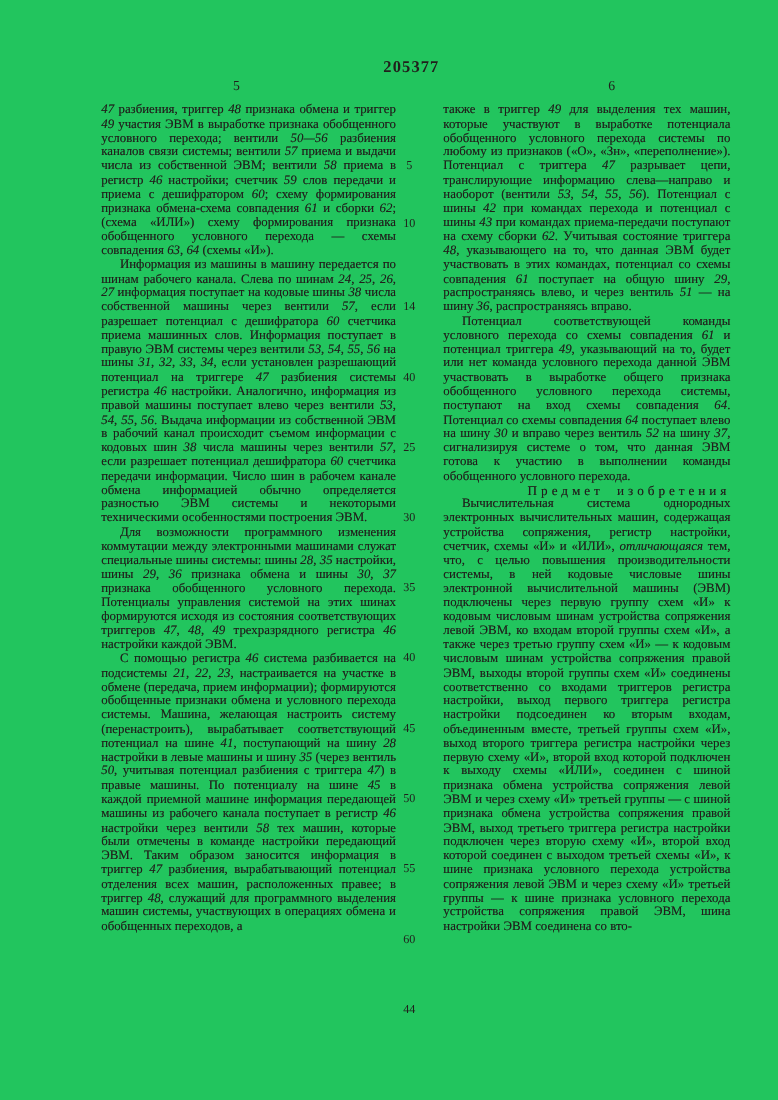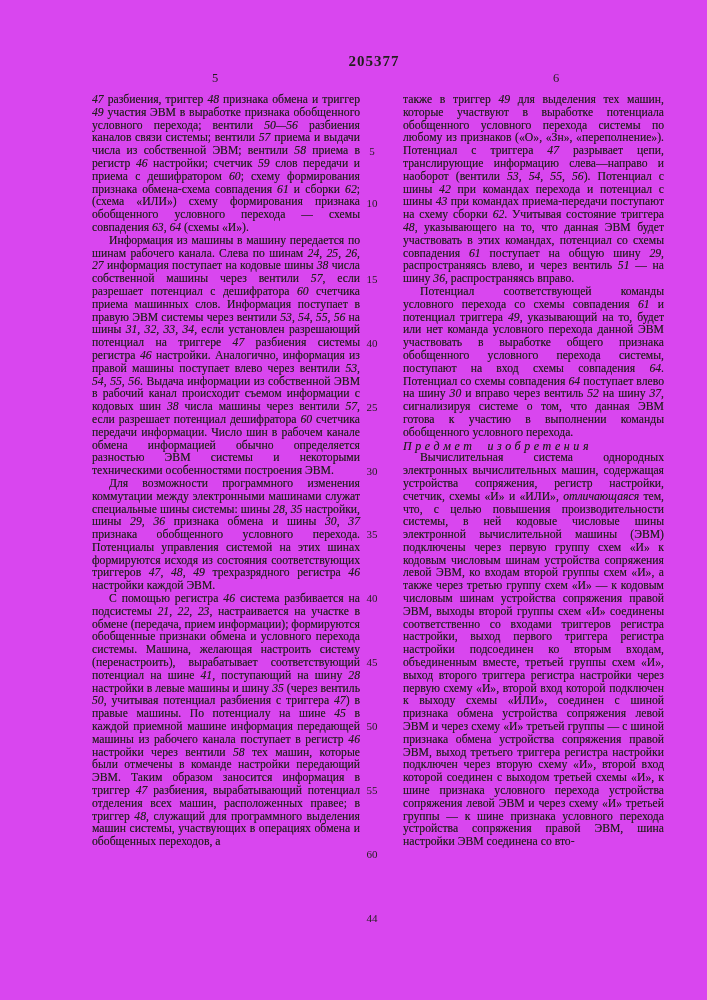--- a/index.html
+++ b/index.html
@@ -5,21 +5,21 @@
   html, body {
     margin: 0;
     padding: 0;
     background: #eceae5;
   }
   .page {
     position: relative;
     width: 707px;
     height: 1000px;
     margin: 0 auto;
-    background: #d946ef;
+    background: #22c55e;
     color: #211f1c;
     font-family: "Liberation Serif", "DejaVu Serif", serif;
     overflow: hidden;
   }
   .patent-number {
     position: absolute;
     top: 53px;
     left: 319px;
     width: 110px;
     text-align: center;
@@ -58,27 +58,26 @@
   .line-num {
     position: absolute;
     left: 0;
     width: 24px;
     text-align: center;
     font-size: 11px;
     line-height: 12.8px;
   }
   .claims-heading {
     margin: 14px 0 12px 0;
-    text-align: left;
+    text-align: right;
     text-indent: 0;
     font-size: 12px;
     letter-spacing: 0.30em;
     word-spacing: 0.45em;
     white-space: nowrap;
-    font-style: italic;
   }
 </style>
 </head>
 <body>
 
 <div class="page">
 
   <div class="patent-number">205377</div>
 
   <div class="col-page-num left">5</div>
@@ -90,21 +89,21 @@
     <div class="column">
       <p class="cont"><i>47</i> разбиения, триггер <i>48</i> признака обмена и триггер <i>49</i> участия ЭВМ в выработке признака обобщенного условного перехода; вентили <i>50—56</i> разбиения каналов связи системы; вентили <i>57</i> приема и выдачи числа из собственной ЭВМ; вентили <i>58</i> приема в регистр <i>46</i> настройки; счетчик <i>59</i> слов передачи и приема с дешифратором <i>60</i>; схему формирования признака обмена-схема совпадения <i>61</i> и сборки <i>62</i>; (схема «ИЛИ») схему формирования признака обобщенного условного перехода — схемы совпадения <i>63</i>, <i>64</i> (схемы «И»).</p>
       <p class="ind">Информация из машины в машину передается по шинам рабочего канала. Слева по шинам <i>24</i>, <i>25</i>, <i>26</i>, <i>27</i> информация поступает на кодовые шины <i>38</i> числа собственной машины через вентили <i>57</i>, если разрешает потенциал с дешифратора <i>60</i> счетчика приема машинных слов. Информация поступает в правую ЭВМ системы через вентили <i>53</i>, <i>54</i>, <i>55</i>, <i>56</i> на шины <i>31</i>, <i>32</i>, <i>33</i>, <i>34</i>, если установлен разрешающий потенциал на триггере <i>47</i> разбиения системы регистра <i>46</i> настройки. Аналогично, информация из правой машины поступает влево через вентили <i>53</i>, <i>54</i>, <i>55</i>, <i>56</i>. Выдача информации из собственной ЭВМ в рабочий канал происходит съемом информации с кодовых шин <i>38</i> числа машины через вентили <i>57</i>, если разрешает потенциал дешифратора <i>60</i> счетчика передачи информации. Число шин в рабочем канале обмена информацией обычно определяется разностью ЭВМ системы и некоторыми техническими особенностями построения ЭВМ.</p>
       <p class="ind">Для возможности программного изменения коммутации между электронными машинами служат специальные шины системы: шины <i>28</i>, <i>35</i> настройки, шины <i>29</i>, <i>36</i> признака обмена и шины <i>30</i>, <i>37</i> признака обобщенного условного перехода. Потенциалы управления системой на этих шинах формируются исходя из состояния соответствующих триггеров <i>47</i>, <i>48</i>, <i>49</i> трехразрядного регистра <i>46</i> настройки каждой ЭВМ.</p>
       <p class="ind">С помощью регистра <i>46</i> система разбивается на подсистемы <i>21</i>, <i>22</i>, <i>23</i>, настраивается на участке в обмене (передача, прием информации); формируются обобщенные признаки обмена и условного перехода системы. Машина, желающая настроить систему (перенастроить), вырабатывает соответствующий потенциал на шине <i>41</i>, поступающий на шину <i>28</i> настройки в левые машины и шину <i>35</i> (через вентиль <i>50</i>, учитывая потенциал разбиения с триггера <i>47</i>) в правые машины. По потенциалу на шине <i>45</i> в каждой приемной машине информация передающей машины из рабочего канала поступает в регистр <i>46</i> настройки через вентили <i>58</i> тех машин, которые были отмечены в команде настройки передающий ЭВМ. Таким образом заносится информация в триггер <i>47</i> разбиения, вырабатывающий потенциал отделения всех машин, расположенных правее; в триггер <i>48</i>, служащий для программного выделения машин системы, участвующих в операциях обмена и обобщенных переходов, а</p>
     </div>
 
     <div class="gutter">
       <span class="line-num" style="top:51px">5</span>
       <span class="line-num" style="top:103px">10</span>
-      <span class="line-num" style="top:179px">15</span>
+      <span class="line-num" style="top:179px">14</span>
       <span class="line-num" style="top:243px">40</span>
       <span class="line-num" style="top:307px">25</span>
       <span class="line-num" style="top:371px">30</span>
       <span class="line-num" style="top:434px">35</span>
       <span class="line-num" style="top:498px">40</span>
       <span class="line-num" style="top:562px">45</span>
       <span class="line-num" style="top:626px">50</span>
       <span class="line-num" style="top:690px">55</span>
       <span class="line-num" style="top:754px">60</span>
       <span class="line-num" style="top:818px">44</span>

